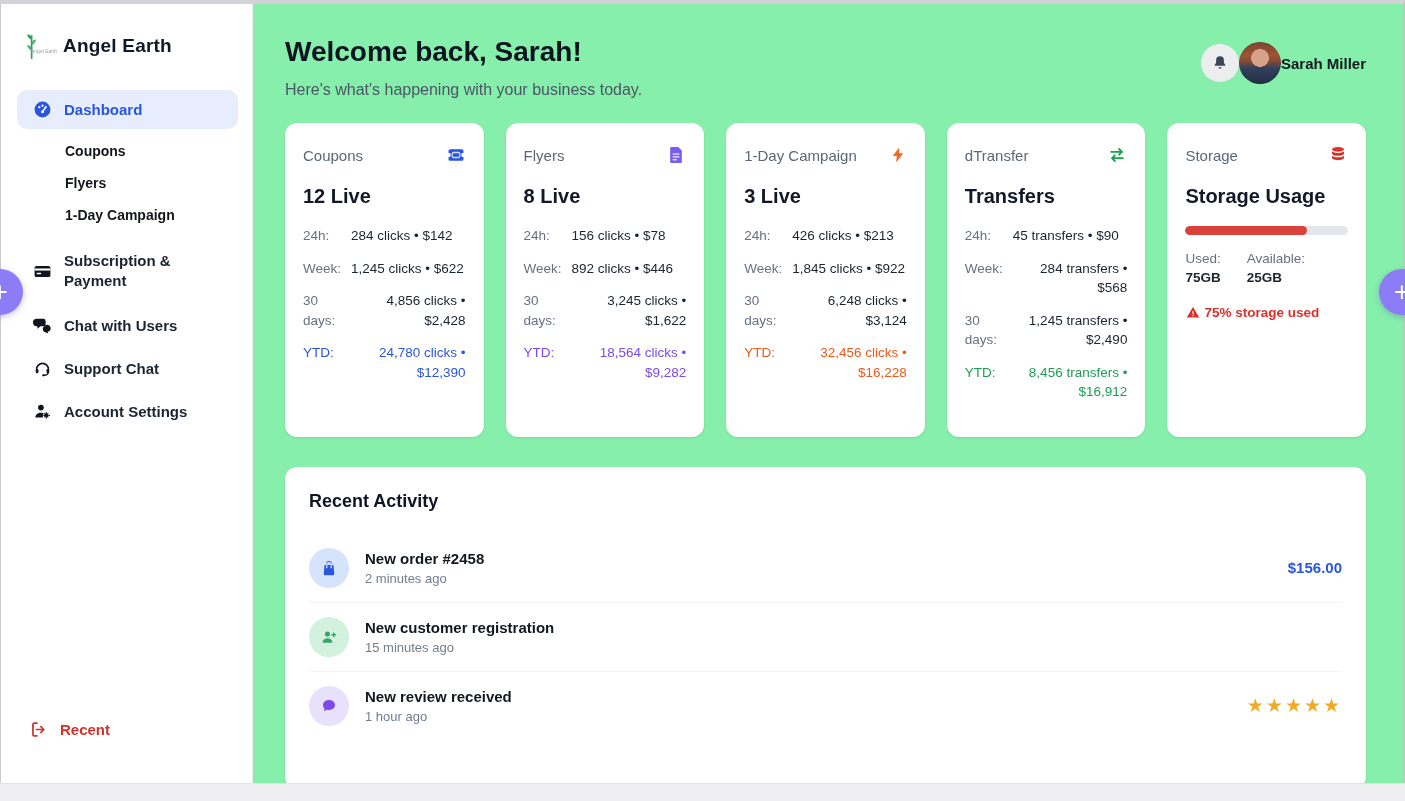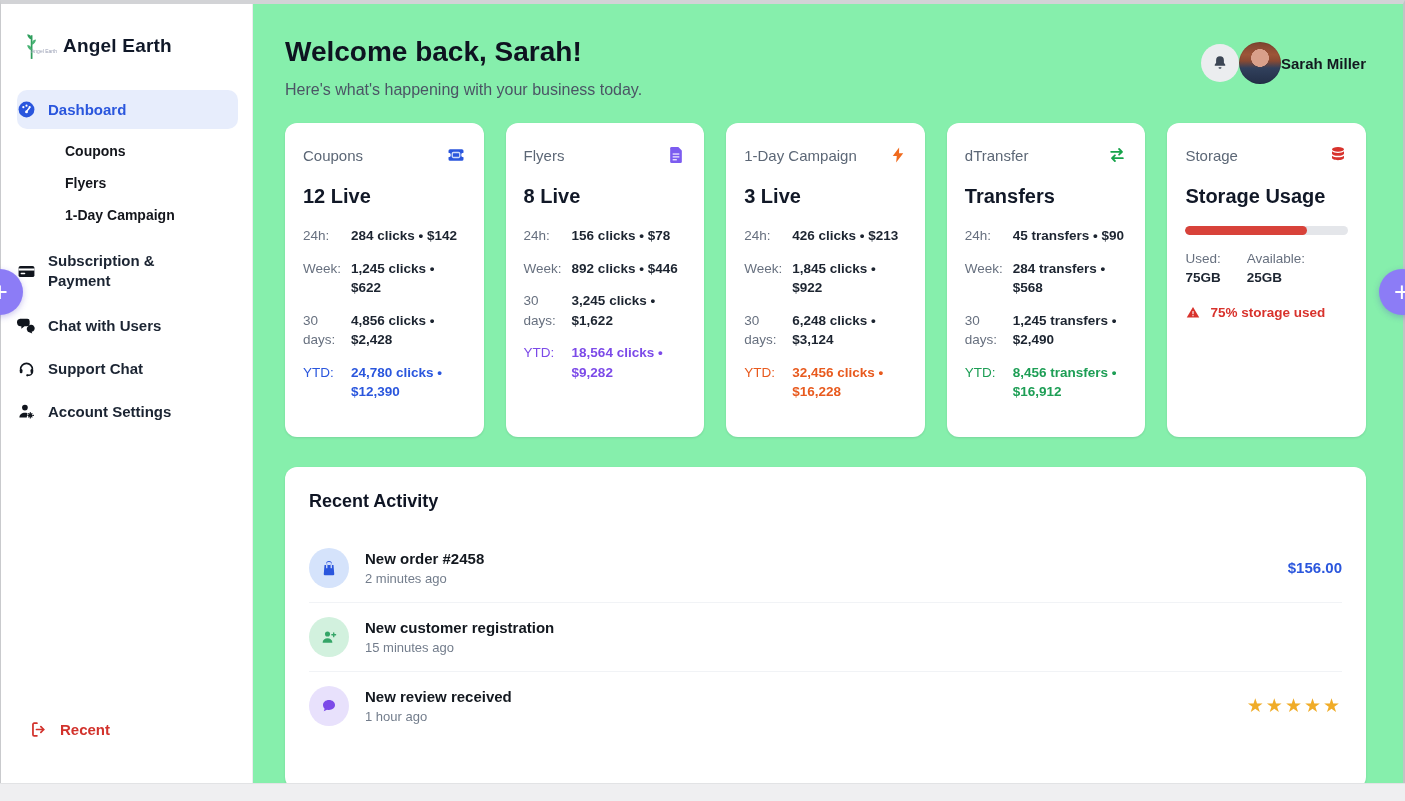--- a/index.html
+++ b/index.html
@@ -10,21 +10,21 @@
   .bottom-strip { width:1405px; height:18px; background:#efeff1; border-top:1px solid #e2e3e5; }
 
   
   .sidebar { width:252px; min-width:252px; background:#ffffff; border-right:1px solid #ececf0;
              display:flex; flex-direction:column; padding:20px 14px 34px 16px; }
   .logo-row { display:flex; align-items:center; gap:10px; margin:6px 2px 28px 4px; }
   .logo-mark { width:32px; height:32px; position:relative; display:flex; align-items:center; justify-content:center; }
   .logo-micro { position:absolute; bottom:8px; left:10px; font-size:5px; color:#9aa0b5; white-space:nowrap; }
   .logo-title { font-size:19px; font-weight:bold; color:#101828; letter-spacing:.2px; }
 
-  .nav-item { display:flex; align-items:center; gap:12px; padding:10px 0; border-radius:10px;
+  .nav-item { display:flex; align-items:center; gap:12px; padding:10px 16px; border-radius:10px;
               font-size:15px; font-weight:bold; color:#1b2432; cursor:pointer; margin-bottom:4px; }
   .nav-item .chev { margin-left:auto; }
   .nav-item.active { background:#e7edfc; color:#2a56dd; }
   .sub-items { margin:2px 0 10px 0; }
   .sub-item { padding:8px 12px 8px 48px; font-size:14px; font-weight:600; color:#14161c; cursor:pointer; }
   .nav-item.two-line { line-height:1.35; }
   .logout { margin-top:auto; display:flex; align-items:center; gap:12px; padding:10px 12px;
             font-size:15px; font-weight:bold; color:#d2322c; cursor:pointer; }
 
   
@@ -44,31 +44,31 @@
 
   
   .cards { display:grid; grid-template-columns:repeat(5,1fr); gap:22px; margin-bottom:30px; }
   .card { background:#fff; border-radius:12px; padding:22px 18px; min-height:289px;
           box-shadow:0 1px 2px rgba(16,24,40,.05), 0 1px 3px rgba(16,24,40,.06); }
   .card-head { display:flex; justify-content:space-between; align-items:center; margin-bottom:20px; }
   .card-title { font-size:15px; color:#5c6776; }
   .card-headline { font-size:20px; font-weight:bold; color:#111827; margin-bottom:18px; }
   .metric { display:flex; gap:6px; margin-bottom:13px; font-size:13.5px; line-height:1.45; }
   .metric-label { flex:0 0 42px; color:#67707f; }
-  .metric-value { font-weight:bold; color:#1c2430; text-align:left; }
+  .metric-value { font-weight:normal; color:#1c2430; text-align:right; }
   .metric.ytd .metric-label { color:inherit; }
   .metric.ytd .metric-value { color:inherit; }
 
   
   .progress-track { width:100%; height:9px; border-radius:6px; background:#e4e6ea; margin:4px 0 16px; overflow:hidden; }
   .progress-fill { height:100%; border-radius:6px; background:#d8423a; }
   .storage-cols { display:flex; gap:26px; margin-bottom:20px; }
   .storage-col div:first-child { font-size:13.5px; color:#67707f; margin-bottom:4px; }
   .storage-col div:last-child { font-size:13.5px; font-weight:bold; color:#1c2430; }
-  .storage-warning { display:flex; align-items:center; gap:9px; font-size:13.5px; font-weight:bold; color:#d8322c; }
+  .storage-warning { display:flex; align-items:center; gap:3px; font-size:13.5px; font-weight:bold; color:#d8322c; }
 
   
   .activity-panel { background:#fff; border-radius:12px; padding:24px 24px 20px; min-height:322px;
                     box-shadow:0 1px 2px rgba(16,24,40,.05), 0 1px 3px rgba(16,24,40,.06); }
   .activity-title { font-size:18px; font-weight:bold; color:#0f1524; margin-bottom:22px; }
   .activity-item { display:flex; align-items:center; gap:16px; padding:14px 0; }
   .activity-item + .activity-item { border-top:1px solid #f1f3f6; }
   .act-icon { width:40px; height:40px; border-radius:50%; display:flex; align-items:center; justify-content:center; flex:0 0 40px; }
   .act-icon.blue { background:#d5e3fb; }
   .act-icon.green { background:#d2f1de; }

